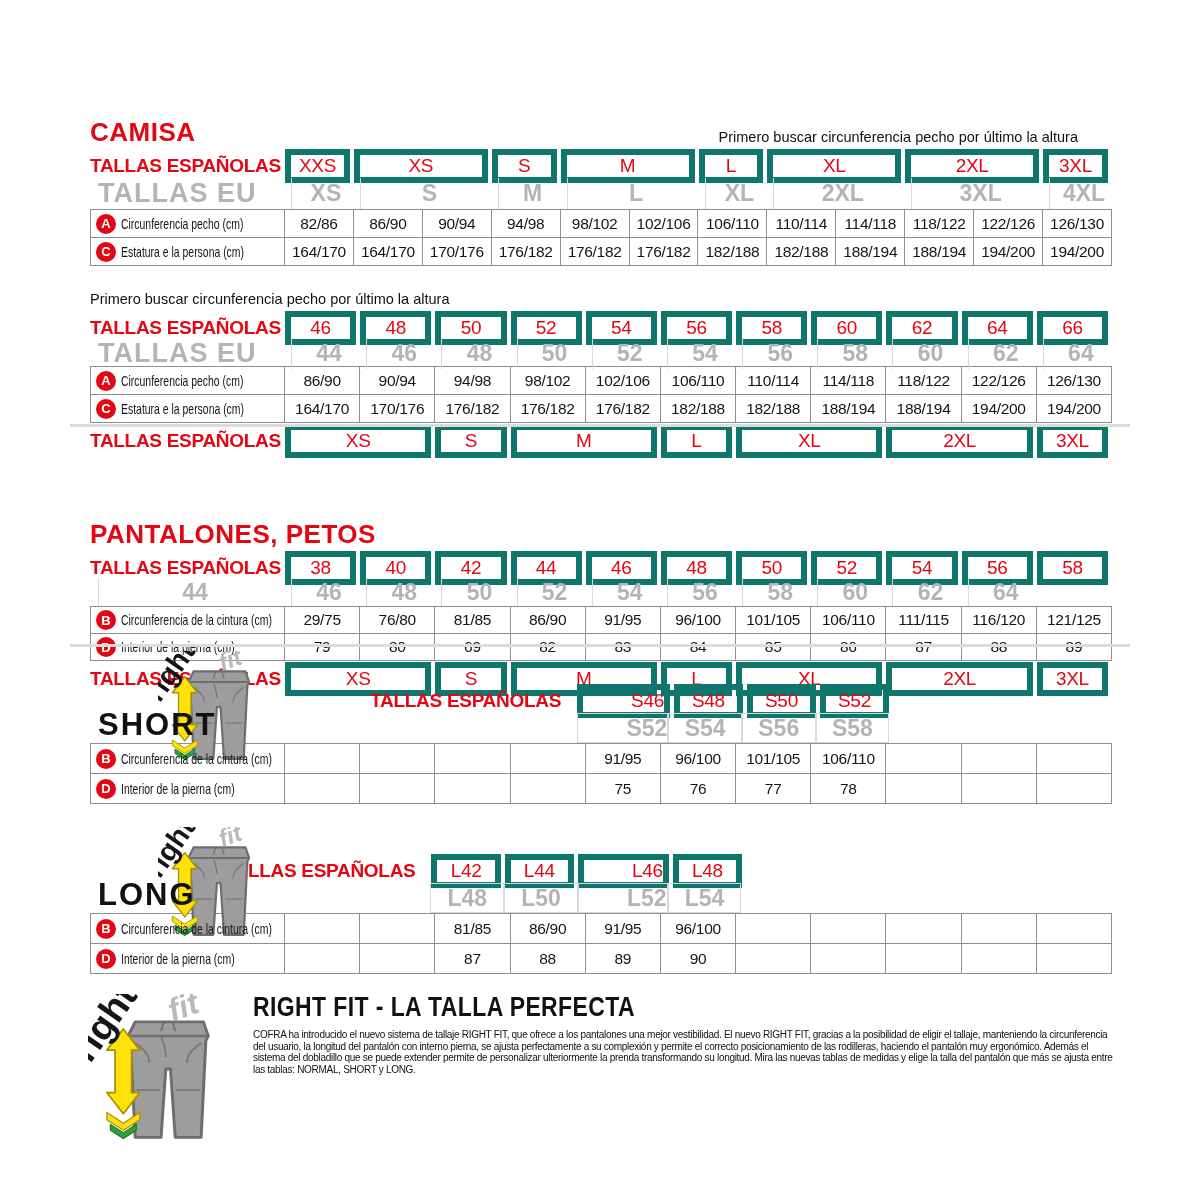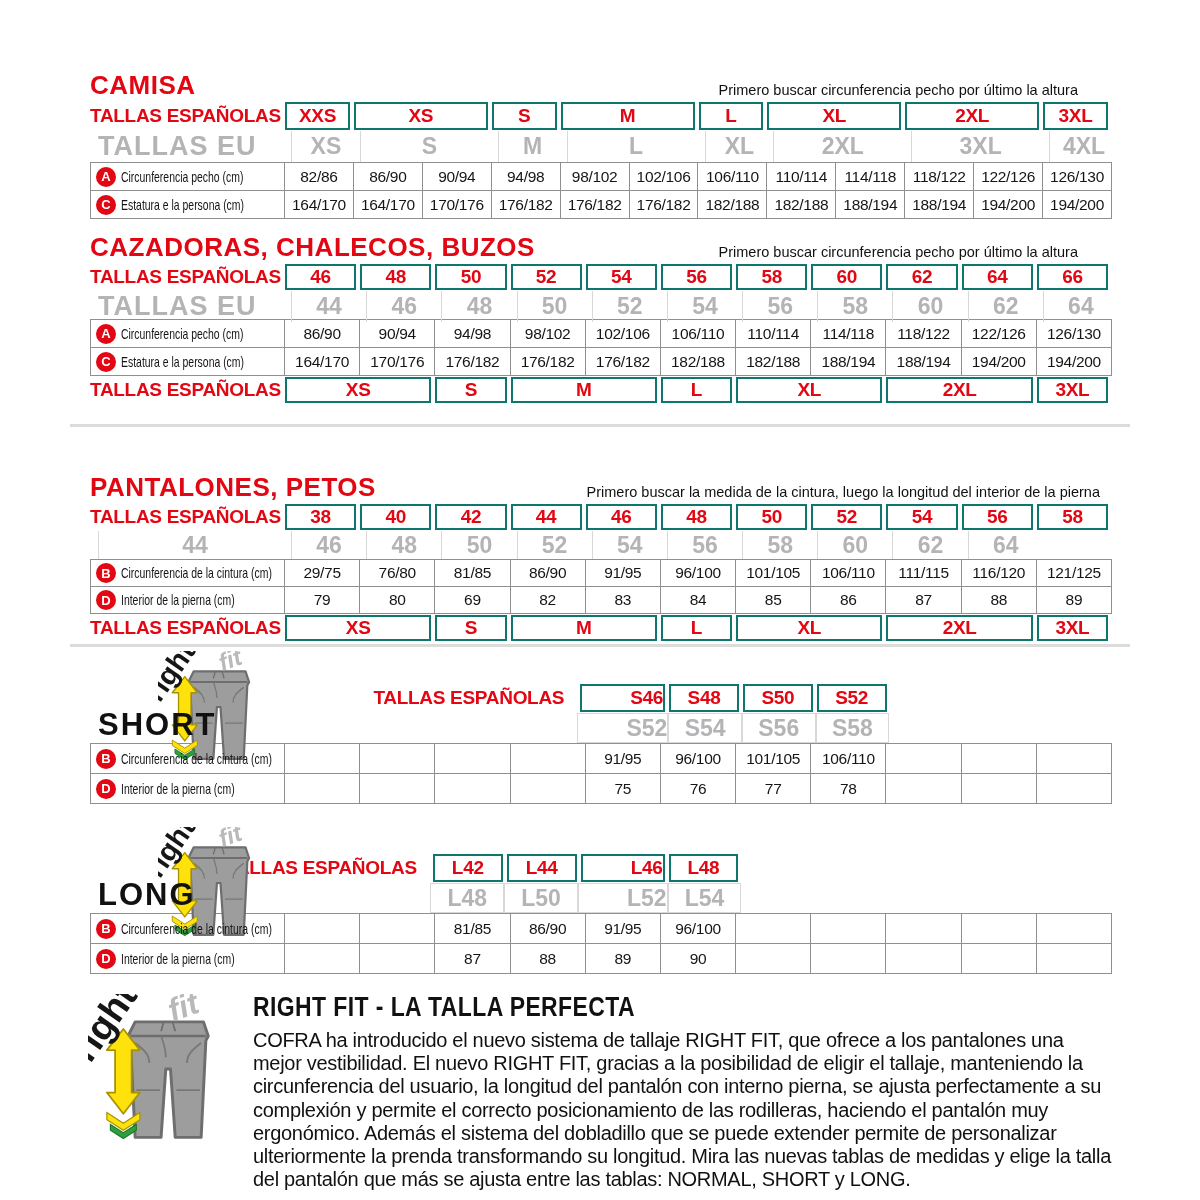--- a/index.html
+++ b/index.html
@@ -1,32 +1,32 @@
 <!DOCTYPE html>
 <html><head>
 <meta charset="utf-8">
 <style>
   html,body{margin:0;padding:0;background:#ffffff;}
   .page{position:relative;width:1200px;height:1200px;background:#fff;overflow:hidden;
         font-family:"Liberation Sans",sans-serif;color:#151515;}
   .sec{position:absolute;left:90px;width:1020px;}
-  .sec-hdr{display:flex;justify-content:space-between;align-items:flex-end;height:26px;margin-bottom:3px;}
+  .sec-hdr{display:flex;justify-content:space-between;align-items:flex-end;height:26px;margin-bottom:3px;margin-top:47px;}
   .sec-title{color:#e30613;font-size:26px;font-weight:bold;letter-spacing:.5px;line-height:1;white-space:nowrap;}
   .sec-note{font-size:14.5px;color:#111;margin-right:32px;white-space:nowrap;}
   .sec-note.wide{margin-right:10px;}
 
   .g12{display:grid;grid-template-columns:193px repeat(12,1fr);width:1020px;}
   .g11{display:grid;grid-template-columns:193px repeat(11,1fr);width:1020px;}
 
   .redrow{height:30px;}
   .redrow.h28{height:28px;}
   .rlabel{grid-column:1;align-self:center;text-align:right;padding-right:12px;color:#e30613;
           font-size:19px;font-weight:bold;letter-spacing:-.3px;white-space:nowrap;}
-  .rbox{border:2px solid #0f766e;margin:1px 2px;display:flex;align-items:center;justify-content:center;
-        color:#e30613;font-size:19px;font-weight:bold;letter-spacing:-.3px;text-align:center;}
+  .rbox{border:6px solid #0f766e;margin:1px 2px;display:flex;align-items:center;justify-content:center;
+        color:#e30613;font-size:19px;font-weight:normal;letter-spacing:-.3px;text-align:center;}
   .sp2{grid-column:span 2;}
 
   .eurow{height:31px;margin-left:8px;}
   .eurow.h28{height:28px;}
   .glabel{grid-column:1;align-self:center;color:#b4b4b6;font-size:27px;font-weight:bold;letter-spacing:1px;white-space:nowrap;}
   .gcell{display:flex;align-items:center;justify-content:center;color:#b4b4b6;
          font-size:23px;font-weight:bold;border-left:1px solid #d8d8d8;}
 
   .drow{border:1px solid #8f8f8f;background:#fff;}
   .drow + .drow{border-top:none;}
@@ -50,21 +50,21 @@
   .col8{grid-column:8;} .col9{grid-column:9;}
   .sl-name{position:absolute;left:0;font-size:31px;font-weight:bold;letter-spacing:2px;color:#111;margin-left:8px;}
   .sl-logo{position:absolute;}
 
   .divider{position:absolute;left:70px;width:1060px;height:3px;background:#dcdcdc;}
 
   .rf-logo{position:absolute;left:0;top:2px;width:132px;height:150px;}
   .rf-text{margin-left:165px;}
   .rf-title{font-size:27px;font-weight:bold;letter-spacing:.5px;color:#111;margin:0 0 6px 0;
             transform:scaleX(.85);transform-origin:0 50%;white-space:nowrap;}
-  .rf-para{width:862px;font-size:20px;line-height:1.16;letter-spacing:-.3px;color:#111;}
+  .rf-para{width:862px;font-size:10px;line-height:1.16;letter-spacing:-.3px;color:#111;}
 </style>
 </head>
 <body>
 
 <div class="page">
 
   <svg width="0" height="0" style="position:absolute">
     <defs>
       <g id="rf-logo">
         <path d="M40,22 L98,22 L102,34 L100,38 L96,120 L74,120 L70,62 L66,62 L62,120 L40,120 L36,38 L34,34 Z" fill="#9d9d9d" stroke="#6e6e6e" stroke-width="2.5" stroke-linejoin="round"></path>
@@ -143,21 +143,20 @@
         <div class="vcell">182/188</div>
         <div class="vcell">188/194</div>
         <div class="vcell">188/194</div>
         <div class="vcell">194/200</div>
         <div class="vcell">194/200</div>
       </div>
   </div>
 
   <div class="sec" style="top:234px">
     <div class="sec-hdr">
-      <div class="sec-title">CAZADORAS, CHALECOS, BUZOS</div>
       <div class="sec-note">Primero buscar circunferencia pecho por último la altura</div>
     </div>
     <div class="g11 redrow h28">
       <div class="rlabel">TALLAS ESPAÑOLAS</div>
     <div class="rbox">46</div>
         <div class="rbox">48</div>
         <div class="rbox">50</div>
         <div class="rbox">52</div>
         <div class="rbox">54</div>
         <div class="rbox">56</div>
@@ -225,21 +224,20 @@
       <div class="rbox sp2">2XL</div>
       <div class="rbox">3XL</div>
     </div>
   </div>
 
   <div class="divider" style="top:424px"></div>
 
   <div class="sec" style="top:474px">
     <div class="sec-hdr">
       <div class="sec-title">PANTALONES, PETOS</div>
-      <div class="sec-note wide">Primero buscar la medida de la cintura, luego la longitud del interior de la pierna</div>
     </div>
     <div class="g11 redrow h28">
       <div class="rlabel">TALLAS ESPAÑOLAS</div>
     <div class="rbox">38</div>
         <div class="rbox">40</div>
         <div class="rbox">42</div>
         <div class="rbox">44</div>
         <div class="rbox">46</div>
         <div class="rbox">48</div>
         <div class="rbox">50</div>

